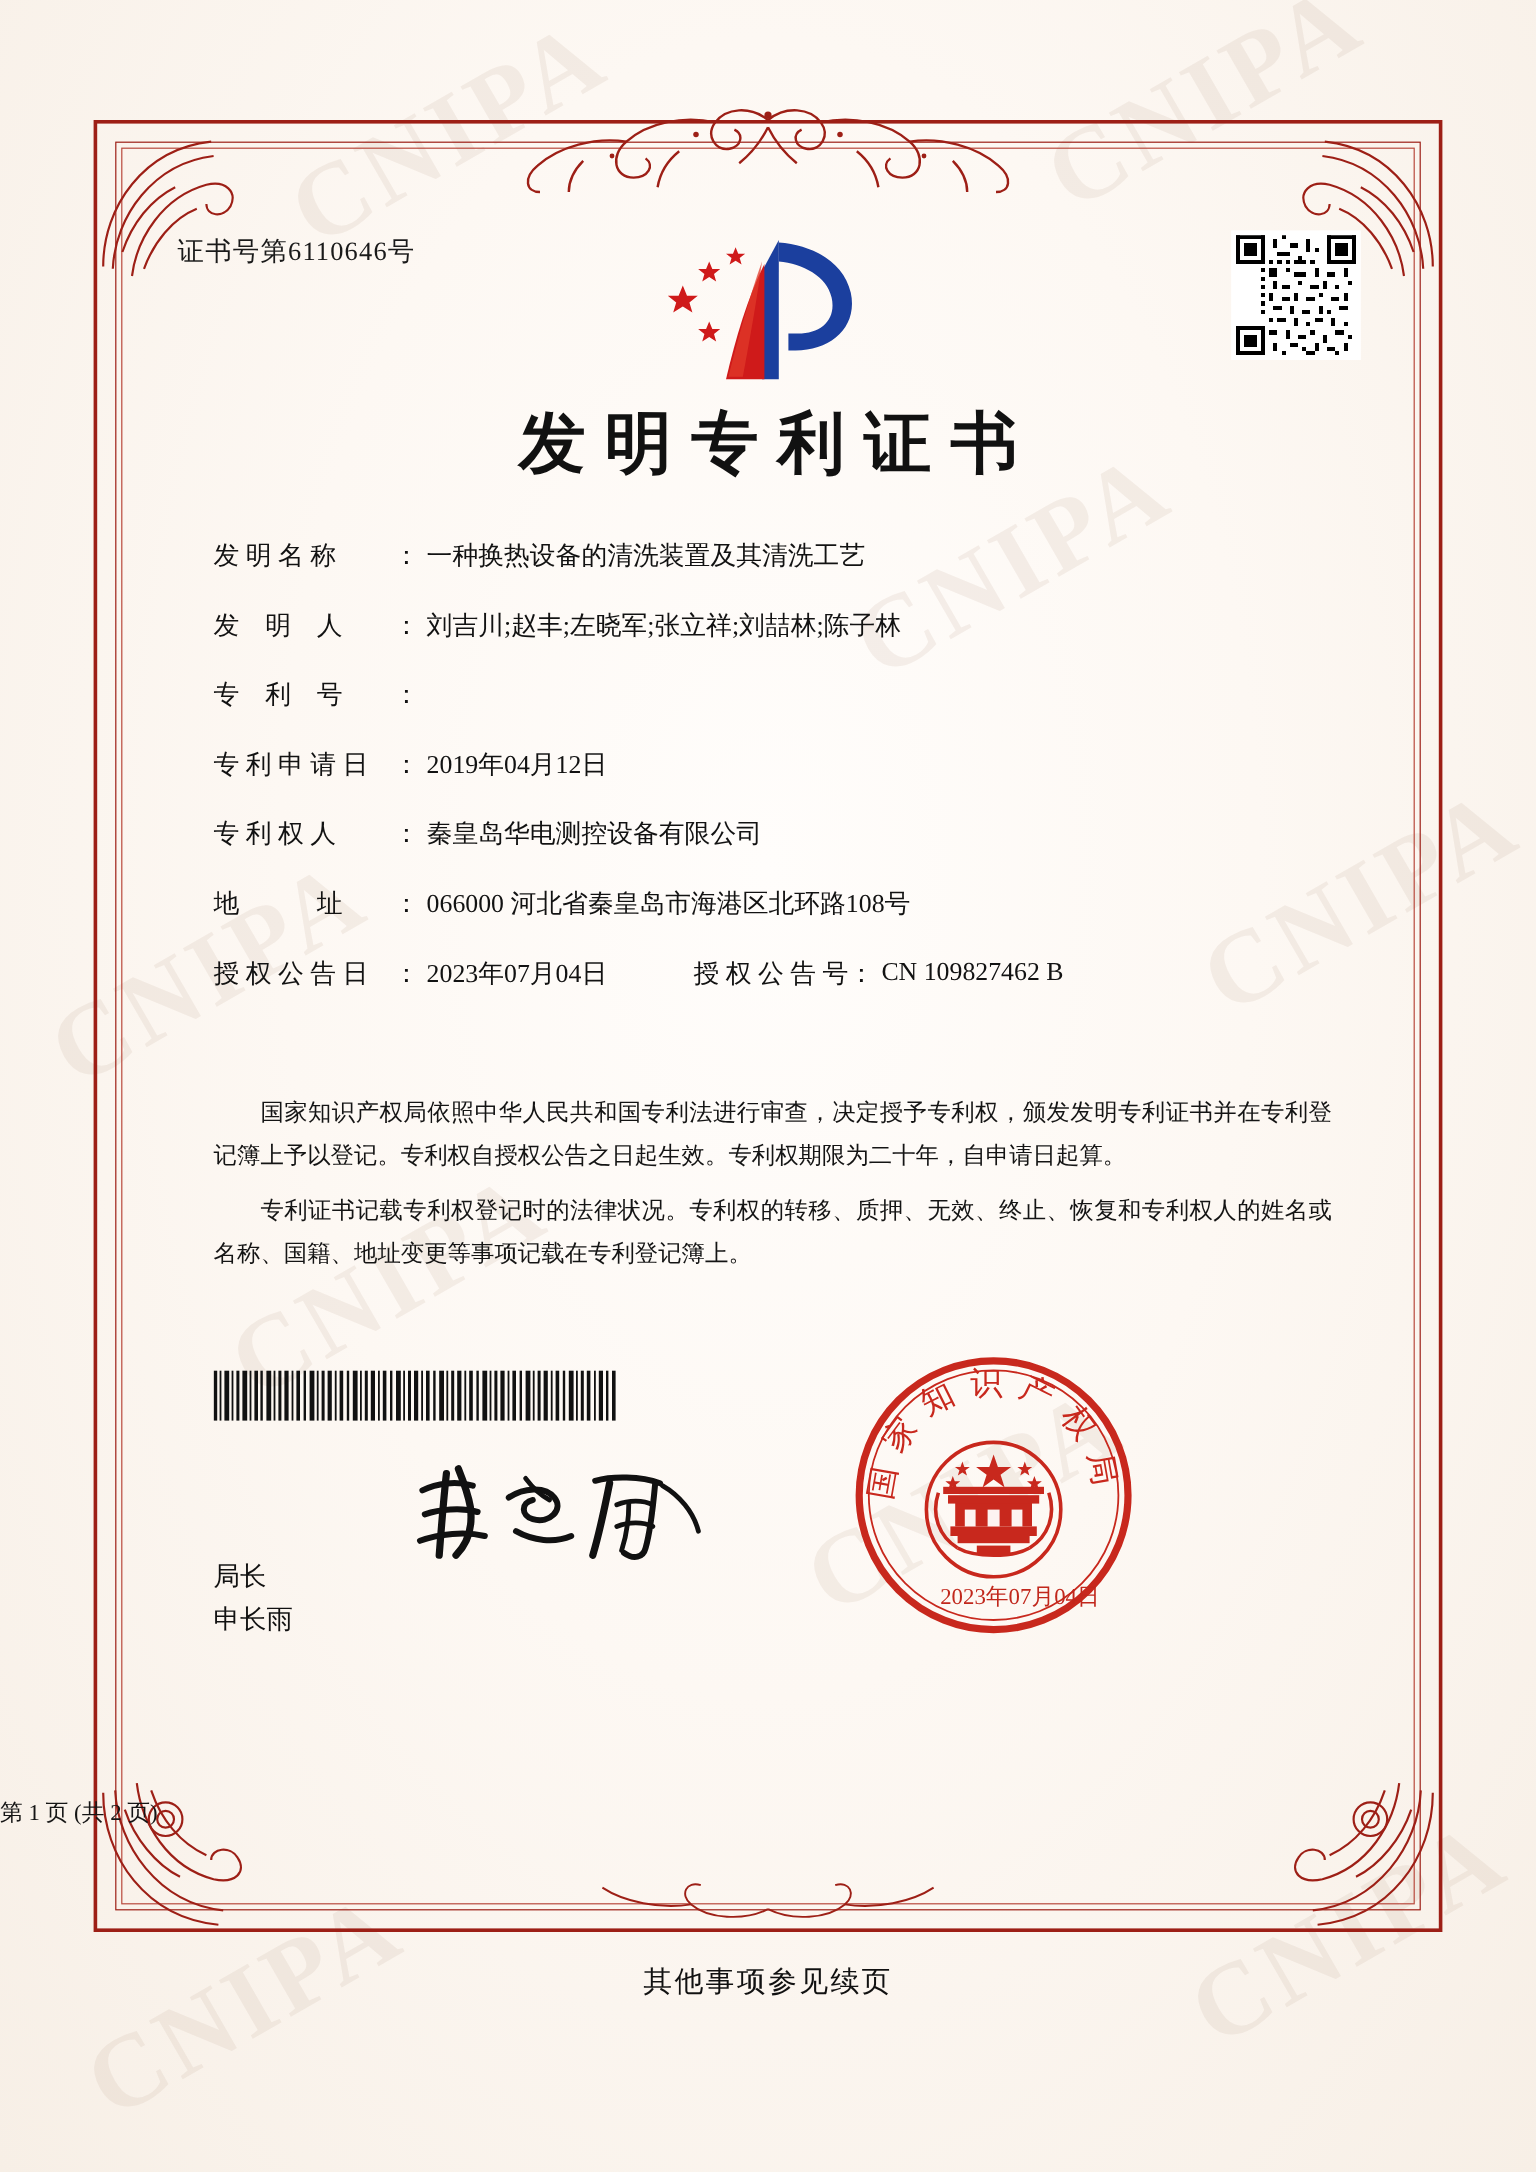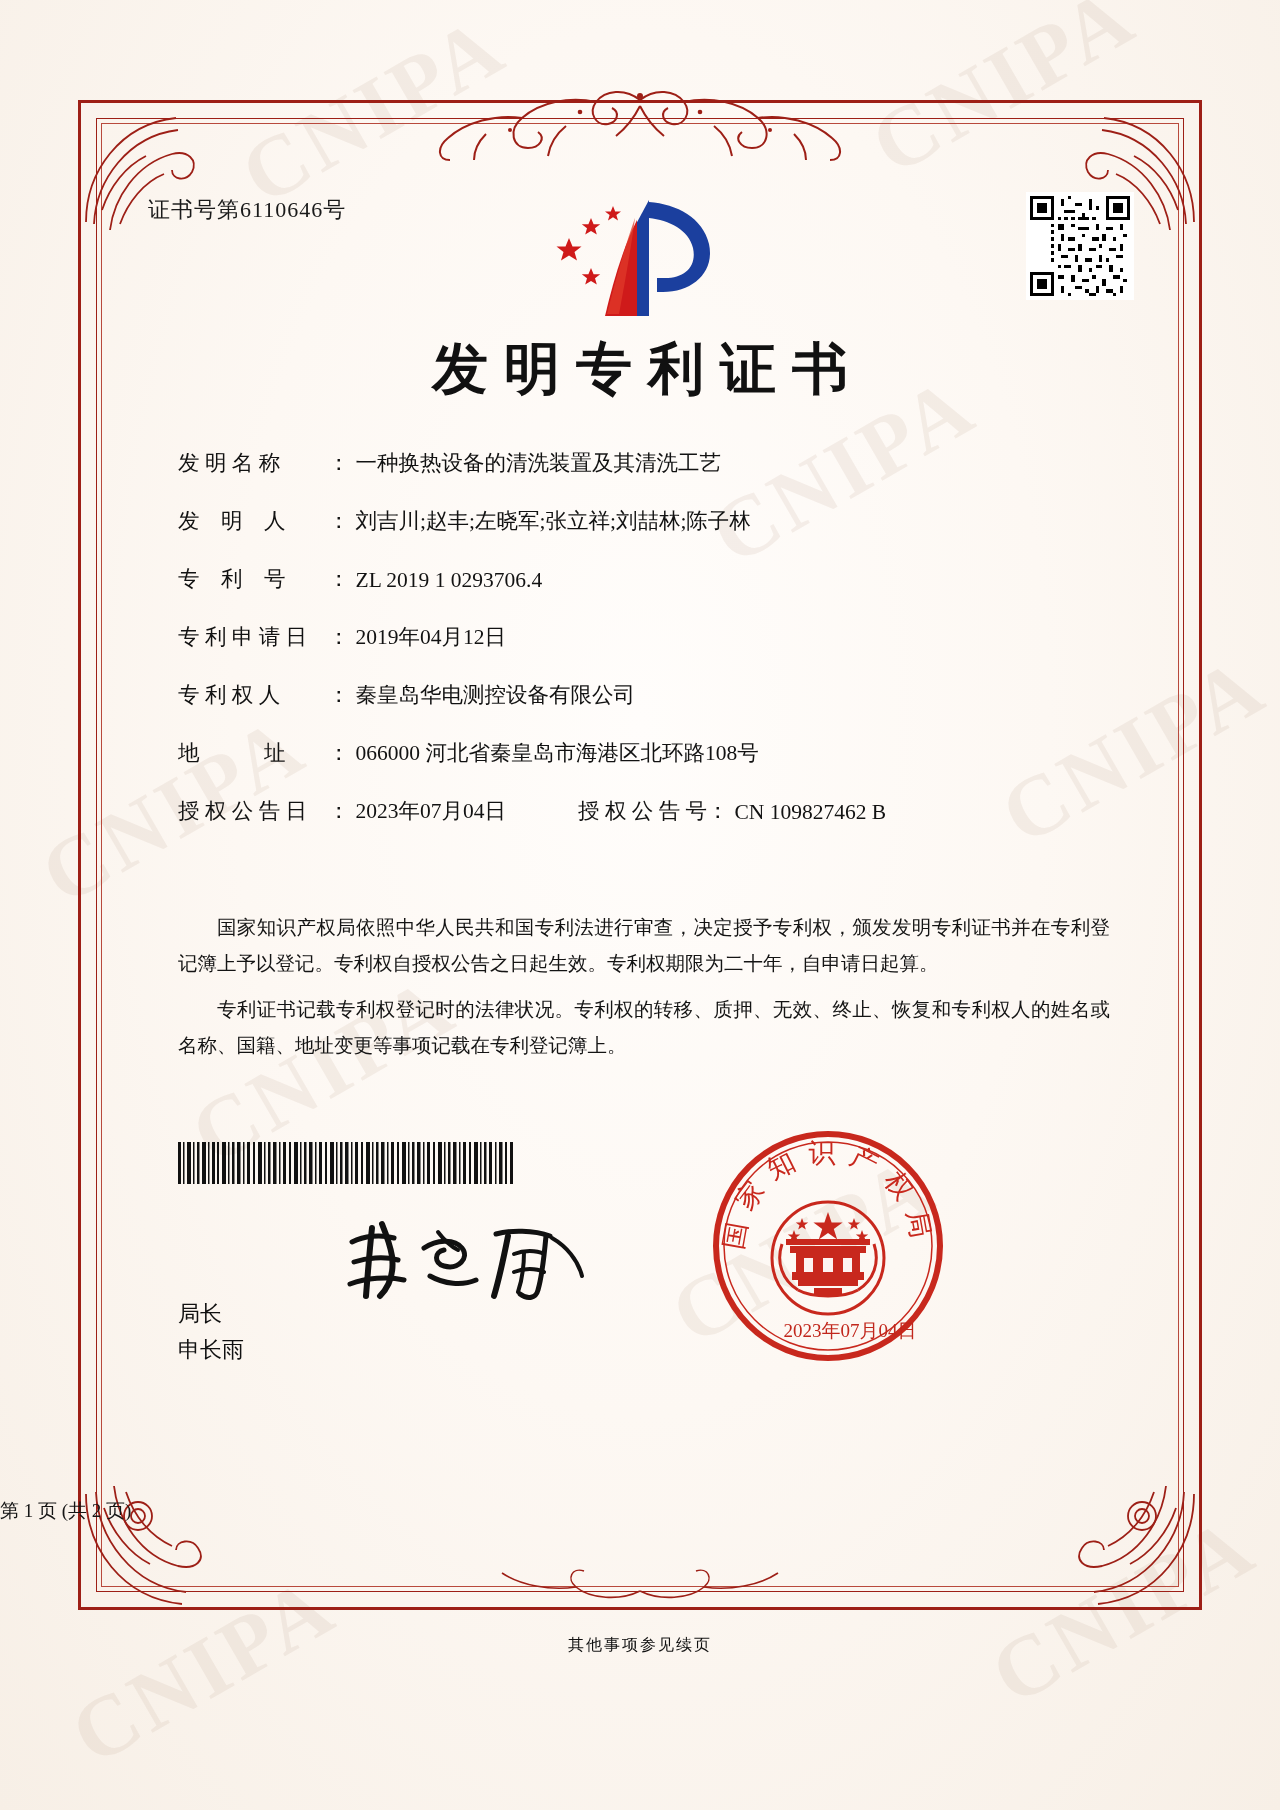--- a/index.html
+++ b/index.html
@@ -106,21 +106,21 @@
 
   
   .fields {
     position: absolute;
     left: 178px;
     top: 448px;
     width: 930px;
   }
   .frow {
     display: flex;
-    align-items: flex-end;
+    align-items: center;
     margin-bottom: 29px;
     font-size: 21.5px;
     color: #121212;
   }
   .flabel {
     width: 150px;
     flex: 0 0 150px;
     letter-spacing: 0;
     white-space: nowrap;
   }
@@ -201,21 +201,21 @@
     top: 1498px;
     text-align: left;
     font-size: 19px;
     color: #151515;
   }
   #footnote {
     position: absolute;
     left: 0; right: 0;
     top: 1635px;
     text-align: center;
-    font-size: 16px;
+    font-size: 24px;
     color: #111;
     letter-spacing: 2px;
   }
 </style>
 </head>
 <body>
 
 <div id="page">
 
   <div class="wm" style="left:230px; top:60px; font-size:86px;">CNIPA</div>
@@ -430,21 +430,20 @@
       <span class="fvalue">一种换热设备的清洗装置及其清洗工艺</span>
     </div>
     <div class="frow">
       <span class="flabel">发　明　人</span>
       <span class="fcolon">：</span>
       <span class="fvalue">刘吉川;赵丰;左晓军;张立祥;刘喆林;陈子林</span>
     </div>
     <div class="frow">
       <span class="flabel">专　利　号</span>
       <span class="fcolon">：</span>
-      <span class="fvalue">ZL 2019 1 0293706.4</span>
     </div>
     <div class="frow">
       <span class="flabel">专 利 申 请 日</span>
       <span class="fcolon">：</span>
       <span class="fvalue">2019年04月12日</span>
     </div>
     <div class="frow">
       <span class="flabel">专 利 权 人</span>
       <span class="fcolon">：</span>
       <span class="fvalue">秦皇岛华电测控设备有限公司</span>

